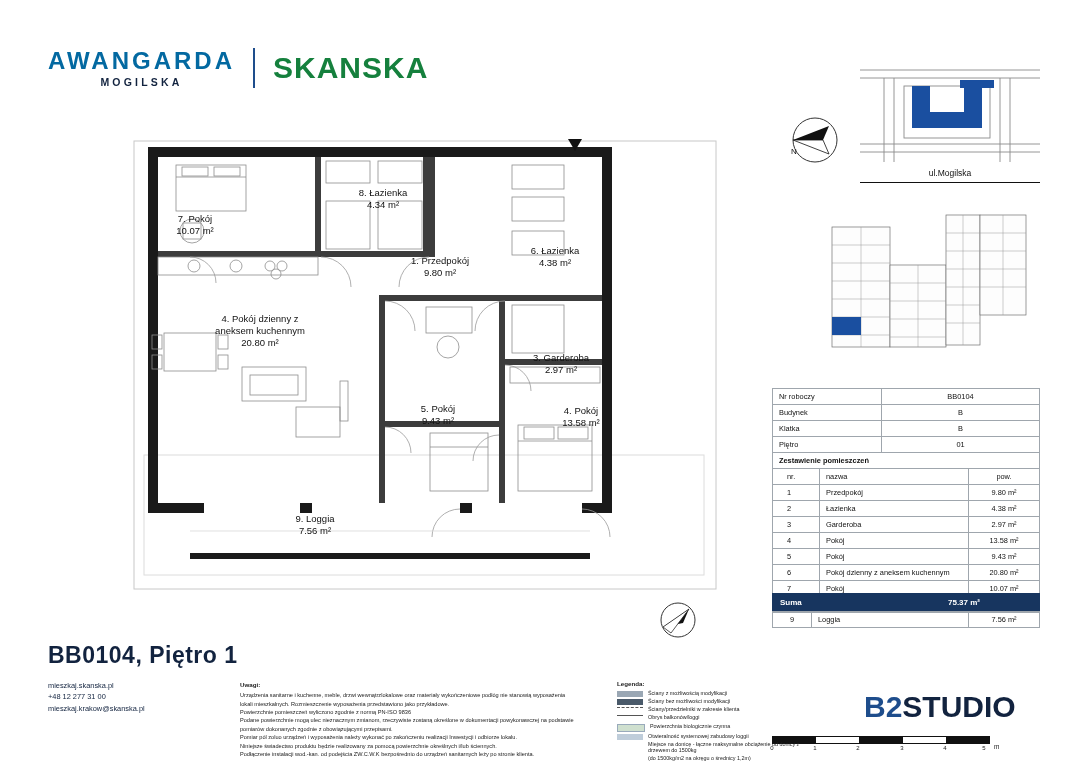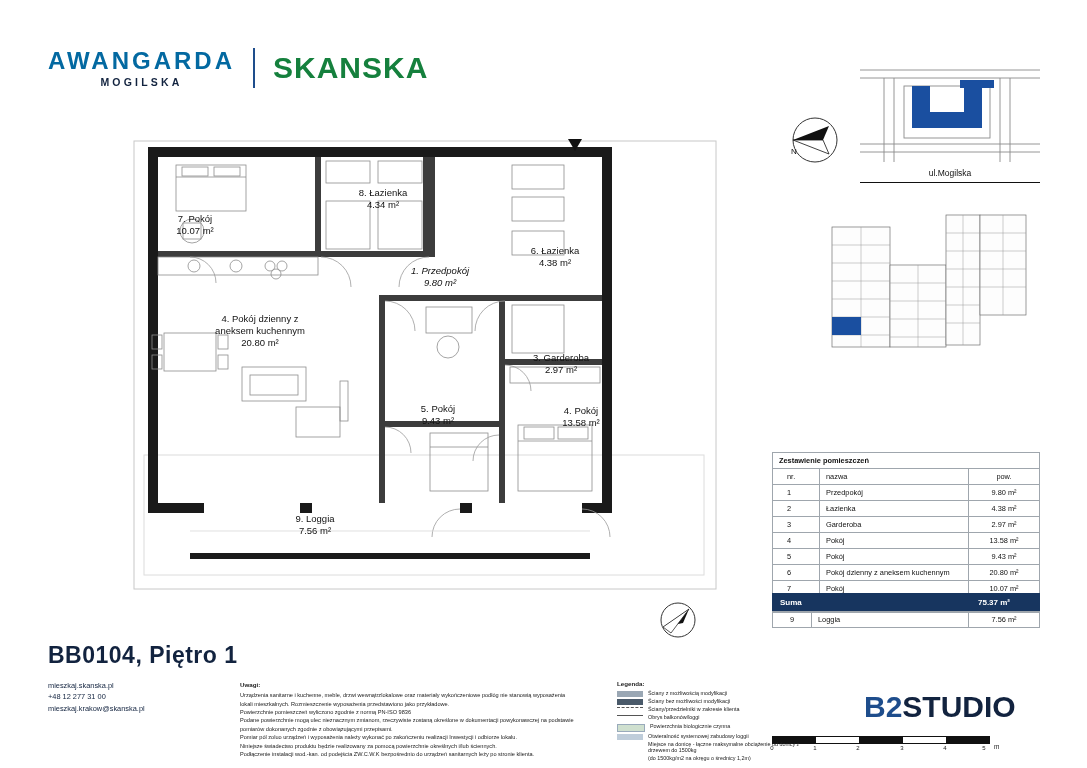--- a/index.html
+++ b/index.html
@@ -73,21 +73,21 @@
   .tbl-info td:last-child { text-align:center; }
 
   .tbl-rooms { left:772px; top:452px; width:268px; }
   .tbl-rooms .c-nr { width:26px; text-align:left;padding-left:14px; }
   .tbl-rooms .c-pow { width:58px; text-align:center; }
   .tbl-rooms .hdr-span { font-weight:700; }
 
   .sumrow { position:absolute; left:772px; top:593px; width:268px; height:18px; background:#17355f; color:#fff;
             display:flex; align-items:center; font-size:8px; font-weight:700; box-sizing:border-box; }
   .sumrow .l { padding-left:8px; flex:1; }
-  .sumrow .r { width:92px; text-align:center; }
+  .sumrow .r { width:92px; }
 
   .tbl-loggia { left:772px; top:611px; width:268px; }
   .tbl-loggia .c-nr { width:26px; text-align:center; }
   .tbl-loggia .c-pow { width:58px; text-align:center; }
 
   
   .scale { position:absolute; left:772px; top:736px; width:230px; }
   .scale .bar { display:flex; height:6px; border:.6px solid #111; width:216px; }
   .scale .bar div { flex:1; border-right:.6px solid #111; }
   .scale .bar div:last-child { border-right:none; }
@@ -238,21 +238,21 @@
     <div class="rlabel" style="left:10px; top:78px; width:110px;">
       <div>7. Pokój</div>
       <div class="area">10.07 m²</div>
     </div>
 
     <div class="rlabel" style="left:380px; top:110px; width:90px;">
       <div>6. Łazienka</div>
       <div class="area">4.38 m²</div>
     </div>
 
-    <div class="rlabel" style="left:250px; top:130px; width:120px;font-style:italic;">
+    <div class="rlabel" style="left:250px; top:120px; width:120px;">
       <div>1. Przedpokój</div>
       <div class="area">9.80 m²</div>
     </div>
 
     <div class="rlabel" style="left:60px; top:178px; width:140px;">
       <div>4. Pokój dzienny z</div>
       <div>aneksem kuchennym</div>
       <div class="area">20.80 m²</div>
     </div>
 
@@ -334,20 +334,40 @@
         <path d="M98 60 V142"></path>
         <path d="M126 28 H160 M126 46 H160 M126 64 H160 M126 82 H160 M126 100 H160 M126 118 H160"></path>
         <path d="M143 10 V140"></path>
         <path d="M160 28 H206 M160 46 H206 M160 64 H206 M160 82 H206"></path>
         <path d="M183 10 V110"></path>
       </g>
       <rect x="12" y="112" width="29" height="18" fill="#1a4fa0"></rect>
     </svg>
   </div>
 
+  <table class="tbl tbl-info">
+    <tbody>
+      <tr>
+        <td>Nr roboczy</td>
+        <td>BB0104</td>
+      </tr>
+      <tr>
+        <td>Budynek</td>
+        <td>B</td>
+      </tr>
+      <tr>
+        <td>Klatka</td>
+        <td>B</td>
+      </tr>
+      <tr>
+        <td>Piętro</td>
+        <td>01</td>
+      </tr>
+    </tbody>
+  </table>
 
   <table class="tbl tbl-rooms">
     <tbody>
       <tr>
         <td colspan="3" class="hdr-span">Zestawienie pomieszczeń</td>
       </tr>
       <tr>
         <td class="c-nr">nr.</td>
         <td>nazwa</td>
         <td class="c-pow">pow.</td>

